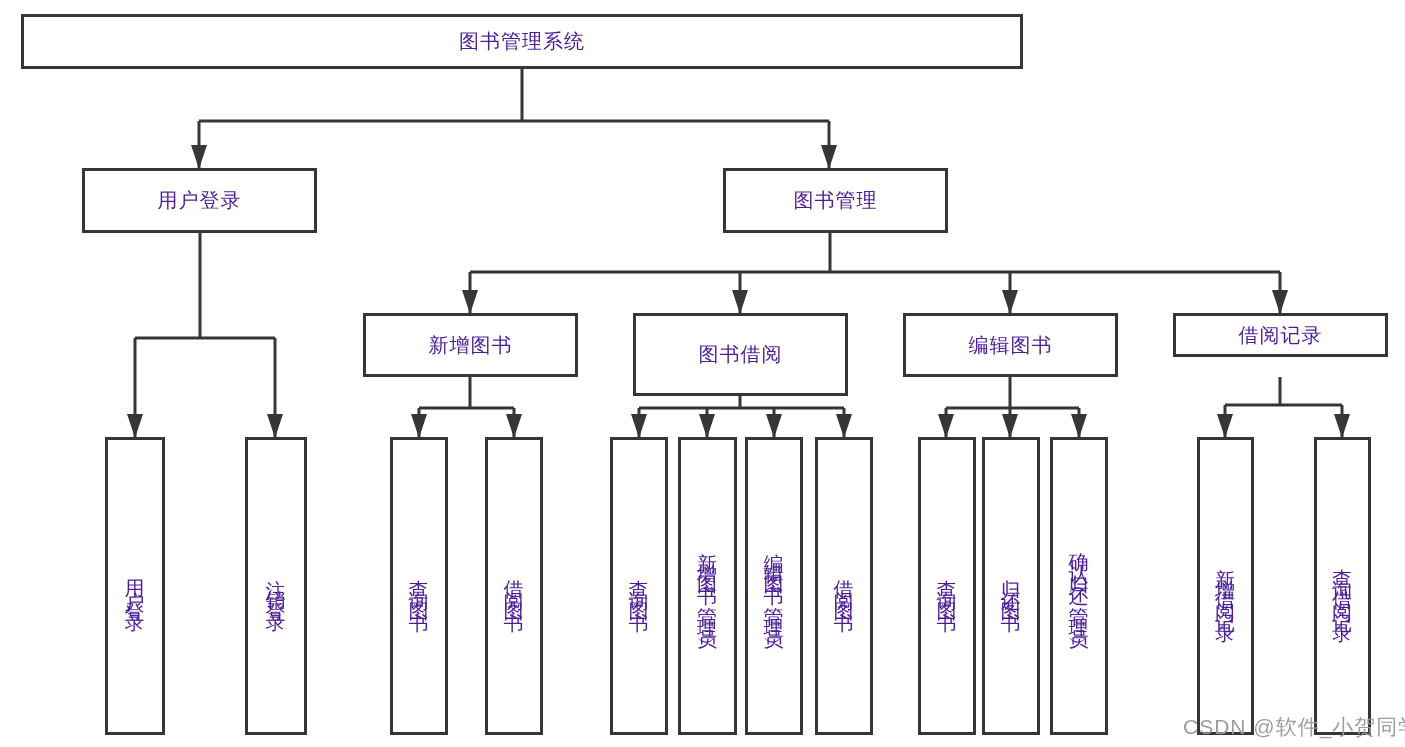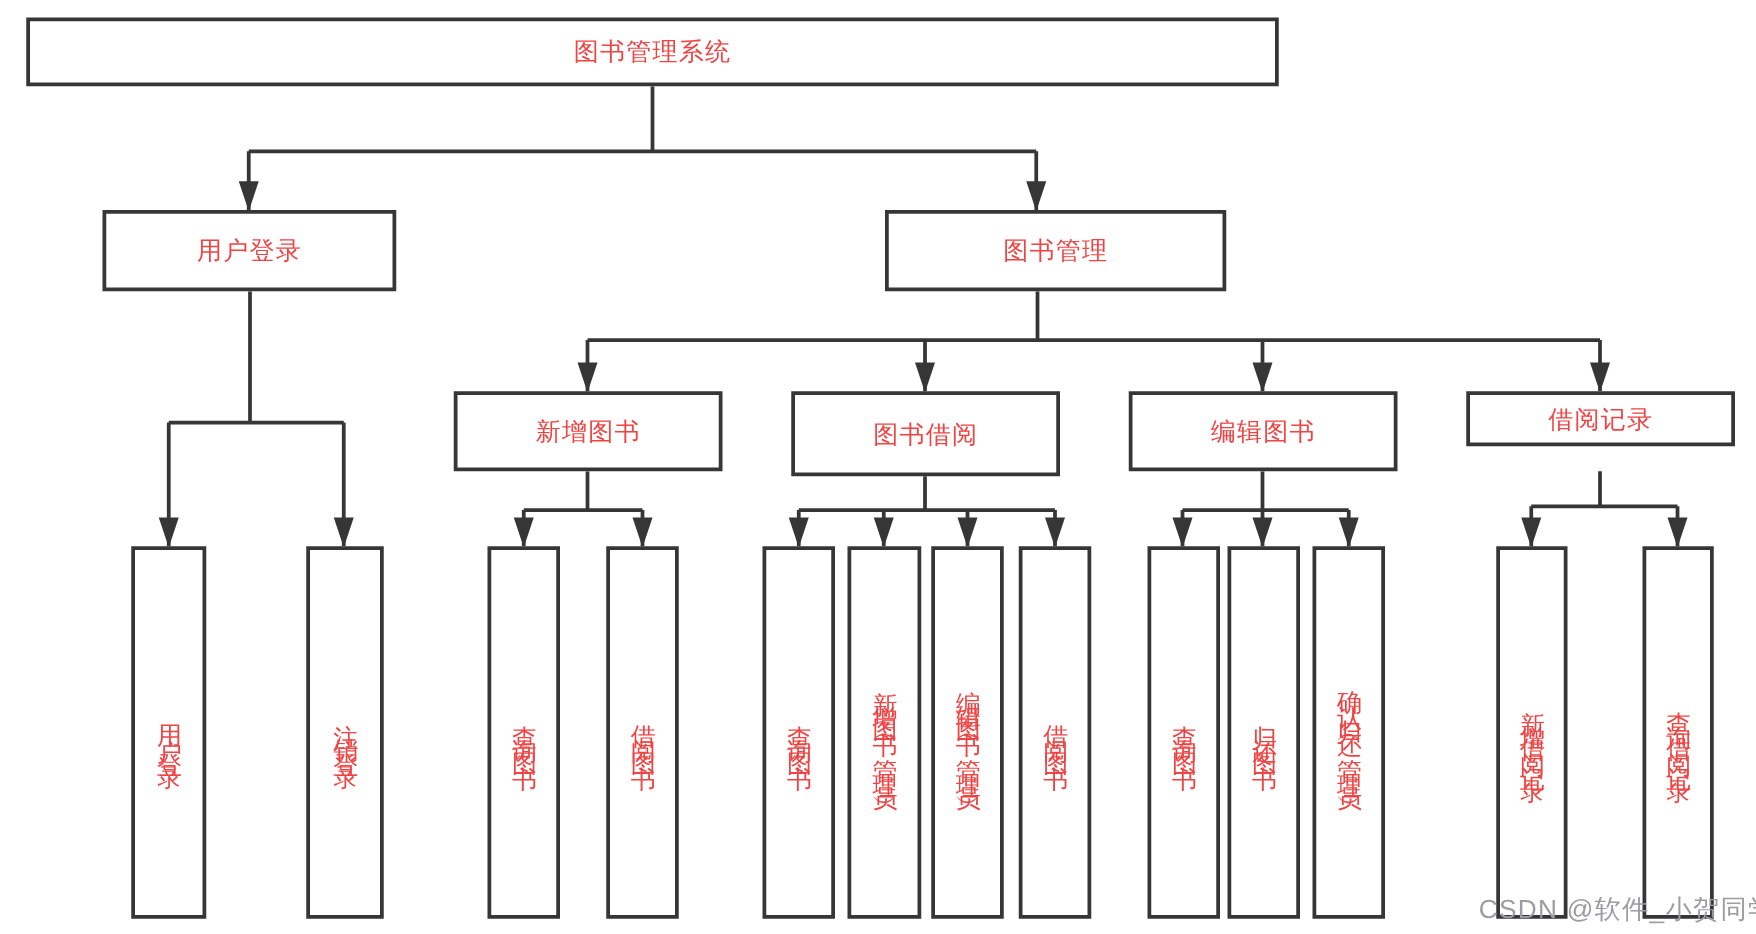--- a/index.html
+++ b/index.html
@@ -22,21 +22,21 @@
     pointer-events: none;
   }
   .node {
     position: absolute;
     box-sizing: border-box;
     border: 3px solid #363636;
     background: #ffffff;
     display: flex;
     align-items: center;
     justify-content: center;
-    color: #ef4444;
+    color: #4c1d95;
   }
   .h-node {
     font-size: 20px;
     letter-spacing: 1px;
     white-space: nowrap;
   }
   .v-node .v-text {
     writing-mode: vertical-lr;
     text-orientation: mixed;
     font-size: 20px;
@@ -99,28 +99,28 @@
     </g>
   </svg>
 
   <div class="node h-node" style="left:21px;top:14px;width:1002px;height:55px">
     <span>图书管理系统</span>
   </div>
 
   <div class="node h-node" style="left:82px;top:168px;width:235px;height:65px">
     <span>用户登录</span>
   </div>
-  <div class="node h-node" style="left:708px;top:168px;width:273px;height:65px">
+  <div class="node h-node" style="left:723px;top:168px;width:225px;height:65px">
     <span>图书管理</span>
   </div>
 
   <div class="node h-node" style="left:363px;top:313px;width:215px;height:64px">
     <span>新增图书</span>
   </div>
-  <div class="node h-node" style="left:633px;top:313px;width:215px;height:68px">
+  <div class="node h-node" style="left:633px;top:313px;width:215px;height:83px">
     <span>图书借阅</span>
   </div>
   <div class="node h-node" style="left:903px;top:313px;width:215px;height:64px">
     <span>编辑图书</span>
   </div>
   <div class="node h-node" style="left:1173px;top:313px;width:215px;height:44px">
     <span>借阅记录</span>
   </div>
 
   <div class="node v-node" style="left:105px;top:437px;width:60px;height:298px">

